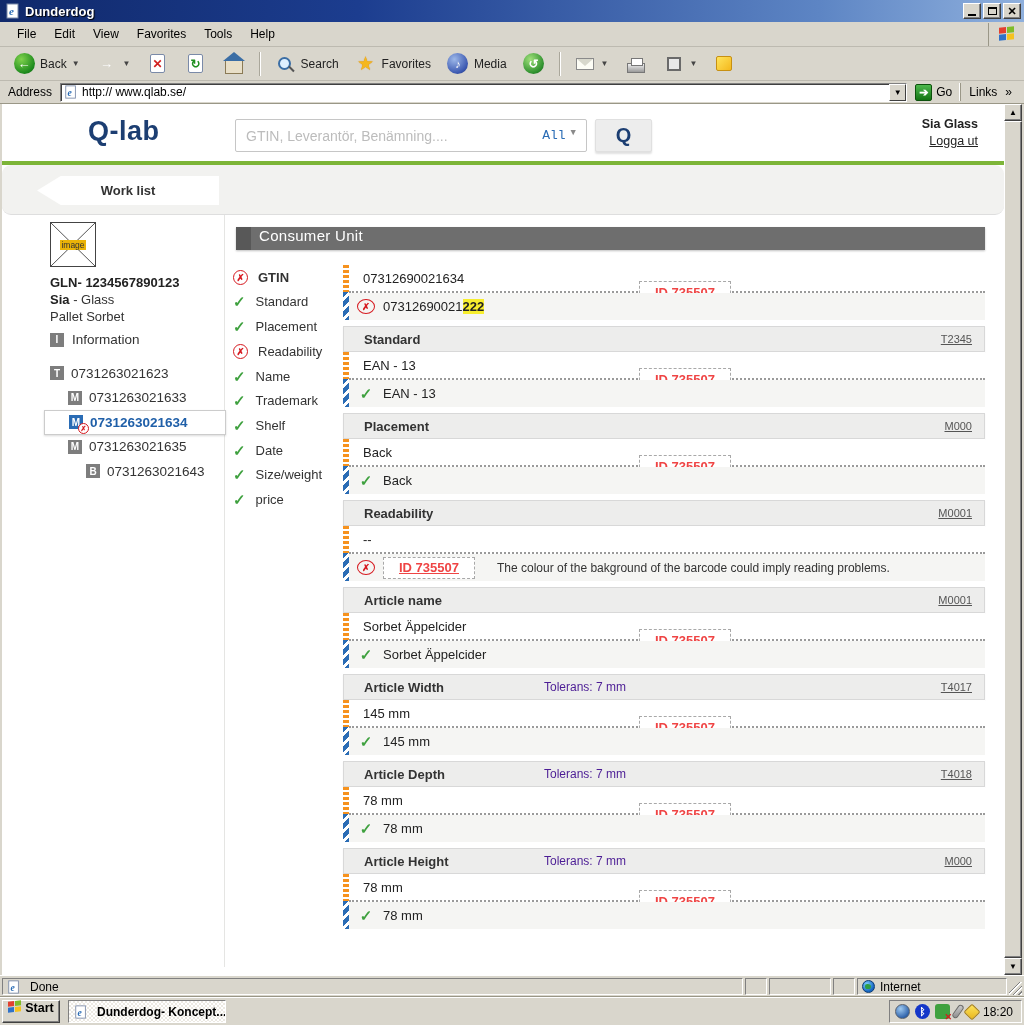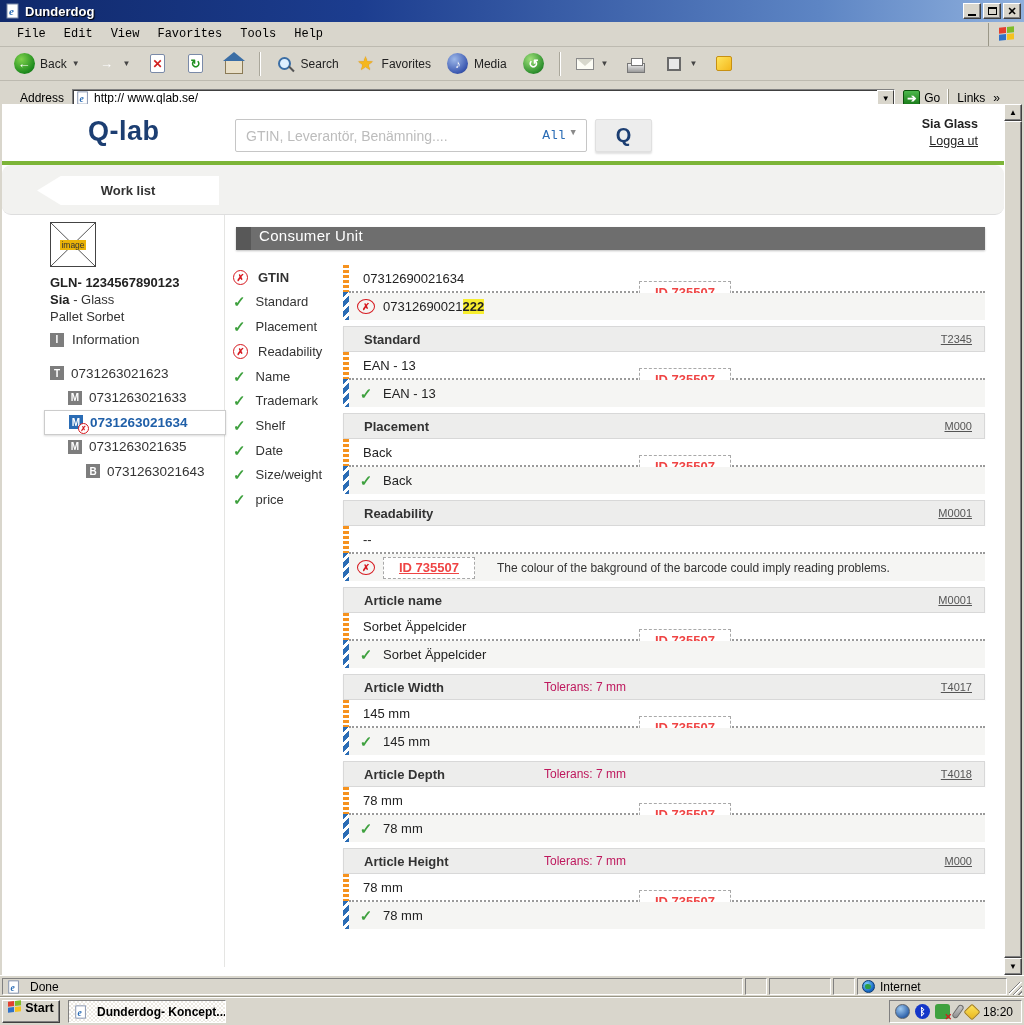--- a/index.html
+++ b/index.html
@@ -46,22 +46,22 @@
   .ico-star { color:#f5b71d; font-size:19px; text-shadow:0 0 1px #c87a00; }
   .ico-media .ico-circle { background:radial-gradient(circle at 35% 30%,#9db8e8,#3a57b0 70%,#20306b); font-size:11px; }
   .ico-history .ico-circle { background:radial-gradient(circle at 35% 30%,#9fe07a,#2d8f2d 70%,#145214); font-size:12px; }
   .ico-mail-shape { width:18px; height:12px; background:#fdfdf5; border:1px solid #8a8a8a; position:relative; }
   .ico-mail-shape:before { content:""; position:absolute; left:0; top:0; border-left:8px solid transparent; border-right:8px solid transparent; border-top:7px solid #d8d8cc; }
   .ico-print-shape { position:relative; width:18px; height:10px; background:linear-gradient(#efefef,#9a9a9a); border:1px solid #777; margin-top:8px; }
   .ico-print-shape:before { content:""; position:absolute; left:3px; top:-6px; width:10px; height:6px; background:#fff; border:1px solid #777; }
   .ico-edit-shape { width:14px; height:14px; border:2px solid #6a6a6a; background:#e9e9e9; }
   .ico-msn-shape { width:16px; height:15px; background:linear-gradient(135deg,#ffe45c,#f4b81d); border:1px solid #c79012; border-radius:2px; }
 
-  .addressbar { position:absolute; top:87px; left:0; right:0; height:23px; background:#d9d6cc; border-bottom:1px solid #9a9787;
-    display:flex; align-items:center; padding:0 16px; font-size:12px; }
+  .addressbar { position:absolute; top:81px; left:0; right:0; height:23px; background:#d9d6cc; border-bottom:1px solid #9a9787;
+    display:flex; align-items:center; padding:0 4px; font-size:12px; }
   .addr-label { padding:0 8px 0 4px; color:#000; }
   .addr-field { flex:1; height:19px; background:#fff; border:1px solid; border-color:#808080 #fff #fff #808080; box-shadow:inset 1px 1px 0 #404040; display:flex; align-items:center; padding-left:3px; }
   .addr-field input { flex:1; border:none; outline:none; font-size:12px; font-family:"Liberation Sans",sans-serif; color:#000; background:transparent; }
   .mini-ie { width:14px; height:14px; margin-right:4px; flex:none; }
   .addr-drop { width:17px; height:17px; background:#d9d6cc; border:1px solid; border-color:#fff #404040 #404040 #fff; display:flex; align-items:center; justify-content:center; font-size:8px; }
   .go-btn { display:flex; align-items:center; gap:4px; padding:0 8px; }
   .go-sq { width:17px; height:17px; background:linear-gradient(#4db84d,#137413); border:1px solid #0c510c; border-radius:2px; color:#fff; font-size:11px; font-weight:bold; display:flex; align-items:center; justify-content:center; }
   .links-zone { border-left:1px solid #9a9787; box-shadow:-1px 0 0 #fff; padding:2px 8px; display:flex; gap:8px; align-items:center; }
 
   
@@ -122,21 +122,21 @@
   .icon-err { width:15px; height:15px; flex:none; border-radius:50%; border:1.6px solid #d6191f; color:#d6191f; font-size:9.5px; font-weight:bold; display:inline-flex; align-items:center; justify-content:center; line-height:1; }
 
   
   .cu-bar { position:absolute; left:234px; top:12px; width:749px; height:23px; background:#6e6e6e; box-shadow:0 1px 2px rgba(0,0,0,0.25); display:flex; align-items:flex-start; }
   .cu-bar:before { content:""; width:15px; height:23px; background:#585858; margin-right:8px; }
   .cu-title { color:#fff; font-size:15px; letter-spacing:0.3px; }
   .sections { position:absolute; left:341px; top:50px; width:642px; }
   .section { margin-bottom:6px; }
   .sec-header { position:relative; height:26px; background:#ededec; border:1px solid #d8d8d8; box-shadow:0 1px 1px rgba(0,0,0,0.08); display:flex; align-items:center; padding:0 12px 0 20px; }
   .sec-title { font-size:13px; font-weight:bold; color:#333; }
-  .sec-tol { position:absolute; left:200px; font-size:12px; color:#be185d;text-align:right; }
+  .sec-tol { position:absolute; left:200px; font-size:12px; color:#4c1d95;text-align:right; }
   .sec-code { margin-left:auto; font-size:11px; color:#555; text-decoration:underline; }
   .sec-body { position:relative; height:55px; }
   .stripe { position:absolute; left:0; width:6px; }
   .stripe-o { top:0; height:27px; background:repeating-linear-gradient(180deg,#f6921e 0 3px,#fff 3px 5px); }
   .stripe-b { top:27px; height:28px; background:repeating-linear-gradient(135deg,#2a6cb5 0 4px,#fff 4px 7px); }
   .row1 { position:absolute; left:6px; right:0; top:0; height:27px; background:#fff; display:flex; align-items:center; padding-left:14px; font-size:13px; color:#222; }
   .dots { position:absolute; left:6px; right:0; top:26px; border-top:2px dotted #9a9a9a; }
   .row2 { position:absolute; left:6px; right:0; top:28px; height:27px; background:#f5f5f3; display:flex; align-items:center; padding-left:14px; font-size:13px; color:#222; gap:8px; }
   .row2 .stat { position:static; width:18px; display:inline-flex; justify-content:center; margin-left:-6px; }
   .hl { background:#f7ee2e; font-weight:bold; }
@@ -181,21 +181,21 @@
     <span class="win-btn">
         <span class="glyph-min"></span>
       </span>
     <span class="win-btn">
         <span class="glyph-max"></span>
       </span>
     <span class="win-btn glyph-x">✕</span>
   </div>
 
   <div class="menubar">
-    <span style="display:flex;font-family:Liberation Mono, monospace;">
+    <span style="display:flex;">
         <span class="menu-item">File</span>
         <span class="menu-item">Edit</span>
         <span class="menu-item">View</span>
         <span class="menu-item">Favorites</span>
         <span class="menu-item">Tools</span>
         <span class="menu-item">Help</span>
       </span>
     <span class="winlogo-box">
         <span class="winflag">
           <i></i>

